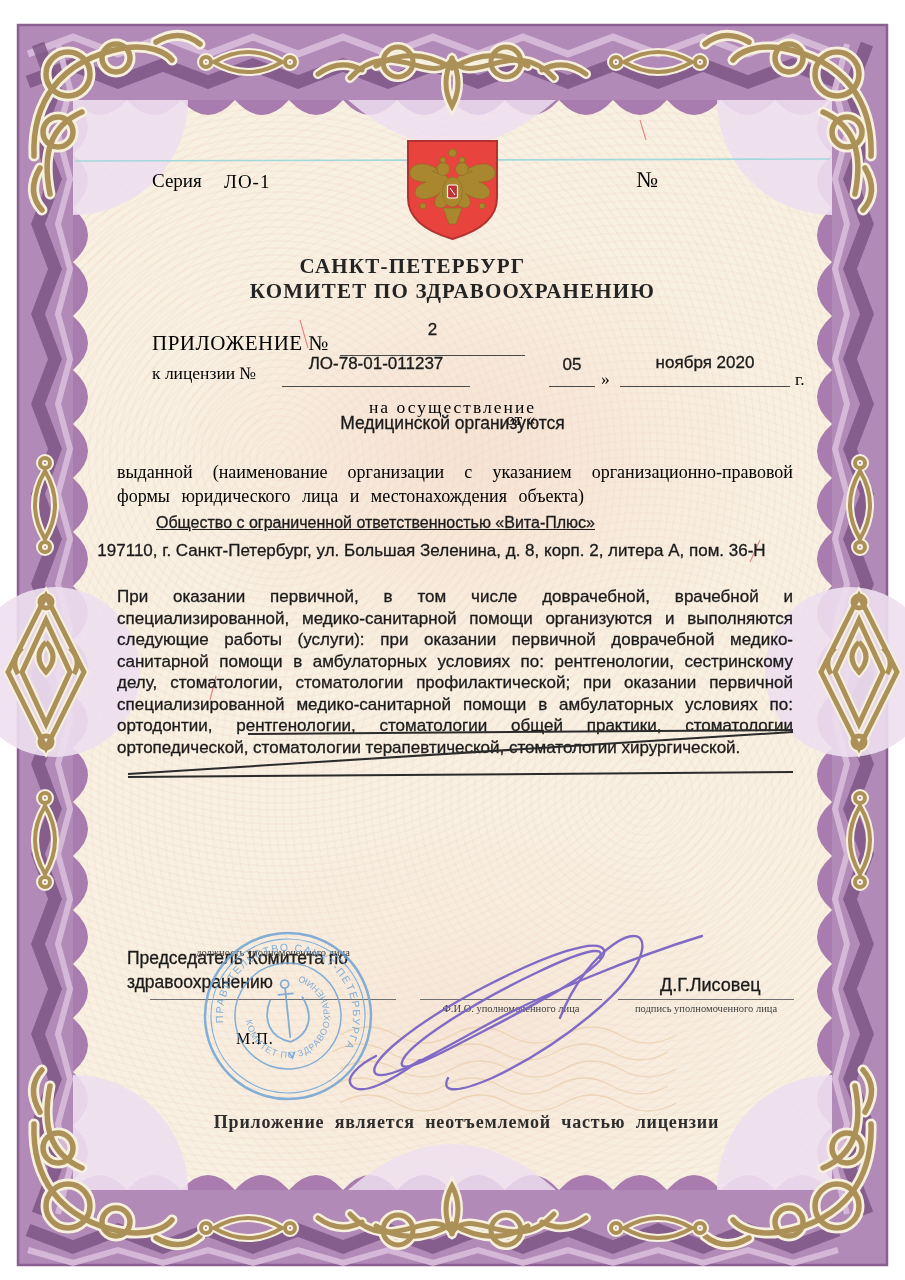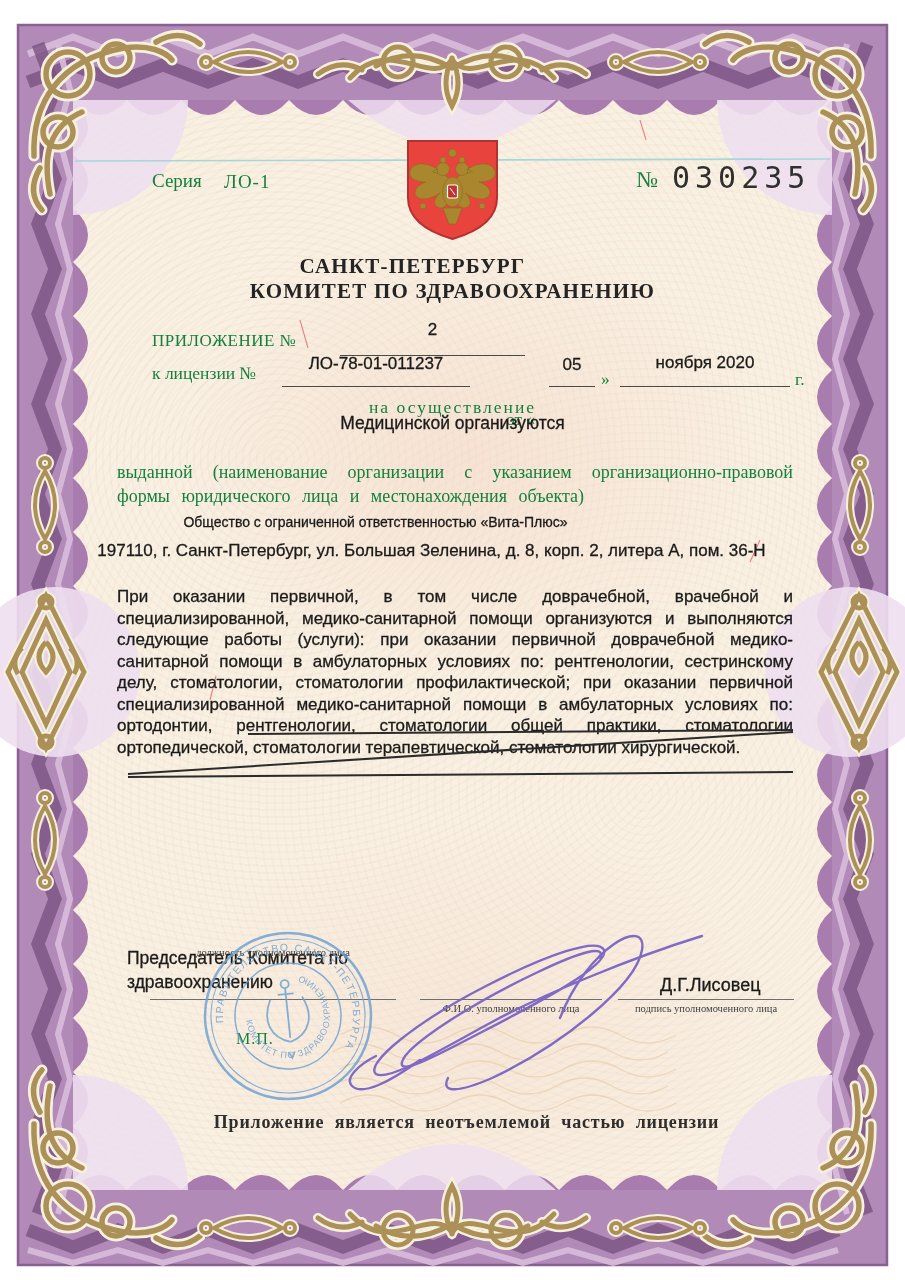--- a/index.html
+++ b/index.html
@@ -8,21 +8,21 @@
   .inner-bg{position:absolute;left:18px;top:25px;width:869px;height:1240px;
     background:
       radial-gradient(420px 320px at 452px 430px, rgba(243,210,193,0.45), rgba(0,0,0,0) 70%),
       radial-gradient(430px 300px at 452px 1000px, rgba(243,214,198,0.35), rgba(0,0,0,0) 70%),
       repeating-radial-gradient(circle at 30% 35%, rgba(214,128,128,0.05) 0 2px, rgba(0,0,0,0) 2px 7px),
       repeating-radial-gradient(circle at 72% 62%, rgba(214,128,128,0.045) 0 2px, rgba(0,0,0,0) 2px 8px),
       #f8f0e1;}
   svg.layer{position:absolute;left:0;top:0;width:905px;height:1280px;pointer-events:none;}
   .t{position:absolute;white-space:nowrap;}
   .wrap{white-space:normal;}
-  .form{font-family:"Liberation Serif",serif;color:#15803d;}
+  .form{font-family:"Liberation Serif",serif;color:#000000;}
   .typed{font-family:"Liberation Sans",sans-serif;color:#1b1b1b;-webkit-text-stroke:0.3px #1b1b1b;}
   .center{text-align:center;}
   .just{text-align:justify;}
   .fieldline{position:absolute;border-bottom:1.5px solid #4a4a4a;height:0;}
   .caption{font-family:"Liberation Serif",serif;font-size:10.5px;color:#414141;text-align:center;}
   .hdr{font-weight:bold;letter-spacing:1.2px;font-size:21px;color:#242424;}
   .emblem{position:absolute;left:399px;top:136px;width:107px;height:108px;}
   .num{font-family:"DejaVu Sans Mono","Liberation Mono",monospace;font-size:30px;letter-spacing:5px;color:#2f2f2f;}
 </style>
 </head>
@@ -188,47 +188,46 @@
       <circle cx="24" cy="70" r="3"></circle>
         <circle cx="83" cy="70" r="3"></circle>
     </g>
     <rect x="48.5" y="49" width="10" height="13" rx="1.5" fill="#c03333" stroke="#ffffff" stroke-width="1.2"></rect>
     <path d="M51,52 l5,7" stroke="#ffffff" stroke-width="1"></path>
   </svg>
 
   <div class="t form" style="left:152px;top:170px;font-size:19px;">Серия</div>
   <div class="t form" style="left:224px;top:171px;font-size:19px;letter-spacing:1px;">ЛО-1</div>
   <div class="t form" style="left:636px;top:167px;font-size:23px;">№</div>
-  <div class="t num" style="left:672px;top:160px;">030235</div>
 
   <div class="t hdr" style="left:0;top:254px;width:825px;text-align:center;">САНКТ-ПЕТЕРБУРГ</div>
   <div class="t hdr" style="left:0;top:279px;width:905px;text-align:center;">КОМИТЕТ ПО ЗДРАВООХРАНЕНИЮ</div>
 
-  <div class="t form" style="left:152px;top:331px;font-size:17px;letter-spacing:0.5px;">ПРИЛОЖЕНИЕ №</div>
+  <div class="t form" style="left:152px;top:331px;font-size:21px;letter-spacing:0.5px;">ПРИЛОЖЕНИЕ №</div>
   <div class="fieldline" style="left:340px;top:355px;width:185px;"></div>
   <div class="t typed center" style="left:340px;top:320px;width:185px;font-size:17px;">2</div>
 
   <div class="t form" style="left:152px;top:363px;font-size:17.5px;">к лицензии №</div>
   <div class="fieldline" style="left:282px;top:386px;width:188px;"></div>
   <div class="t typed center" style="left:282px;top:354px;width:188px;font-size:17px;text-align:center;">ЛО-78-01-011237</div>
 
   <div class="t form" style="left:506px;top:366px;font-size:17.5px;margin-top:43px;">от «</div>
   <div class="fieldline" style="left:549px;top:386px;width:46px;"></div>
   <div class="t typed center" style="left:549px;top:355px;width:46px;font-size:17px;">05</div>
   <div class="t form" style="left:601px;top:369px;font-size:17.5px;">»</div>
   <div class="fieldline" style="left:620px;top:386px;width:170px;"></div>
   <div class="t typed center" style="left:620px;top:353px;width:170px;font-size:17px;">ноября 2020</div>
   <div class="t form" style="left:795px;top:369px;font-size:17.5px;">г.</div>
 
   <div class="t form" style="left:0;top:397px;width:905px;text-align:center;font-size:17.5px;letter-spacing:2px;">на осуществление</div>
   <div class="t typed" style="left:0;top:413px;width:905px;text-align:center;font-size:17.5px;">Медицинской организуются</div>
 
   <div class="t form wrap just" style="left:117px;top:461px;width:676px;font-size:18px;line-height:23.5px;word-spacing:7px;">выданной (наименование организации с указанием организационно-правовой формы юридического лица и местонахождения объекта)</div>
 
-  <div class="t typed" style="left:0;top:514px;width:751px;text-align:center;font-size:14px;">Общество с ограниченной ответственностью «Вита-Плюс»</div>
+  <div class="t typed" style="left:0;top:514px;width:751px;text-align:center;font-size:16px;text-decoration:underline;">Общество с ограниченной ответственностью «Вита-Плюс»</div>
   <div class="t typed" style="left:0;top:541px;width:863px;text-align:center;font-size:17px;">197110, г. Санкт-Петербург, ул. Большая Зеленина, д. 8, корп. 2, литера А, пом. 36-Н</div>
 
   <div class="t typed wrap just" style="left:117px;top:586px;width:676px;font-size:17px;line-height:21.5px;">При оказании первичной, в том числе доврачебной, врачебной и специализированной, медико-санитарной помощи организуются и выполняются следующие работы (услуги): при оказании первичной доврачебной медико-санитарной помощи в амбулаторных условиях по: рентгенологии, сестринскому делу, стоматологии, стоматологии профилактической; при оказании первичной специализированной медико-санитарной помощи в амбулаторных условиях по: ортодонтии, рентгенологии, стоматологии общей практики, стоматологии ортопедической, стоматологии терапевтической, стоматологии хирургической.</div>
 
   <div class="t typed wrap" style="left:127px;top:946px;width:250px;font-size:17.5px;line-height:24px;">Председатель Комитета по здравоохранению</div>
   <div class="t typed" style="left:660px;top:975px;font-size:18px;">Д.Г.Лисовец</div>
 
   <div class="fieldline" style="left:150px;top:999px;width:246px;border-bottom:1px solid #6e6e6e;"></div>
   <div class="fieldline" style="left:420px;top:999px;width:182px;border-bottom:1px solid #6e6e6e;"></div>
   <div class="fieldline" style="left:618px;top:999px;width:176px;border-bottom:1px solid #6e6e6e;"></div>

